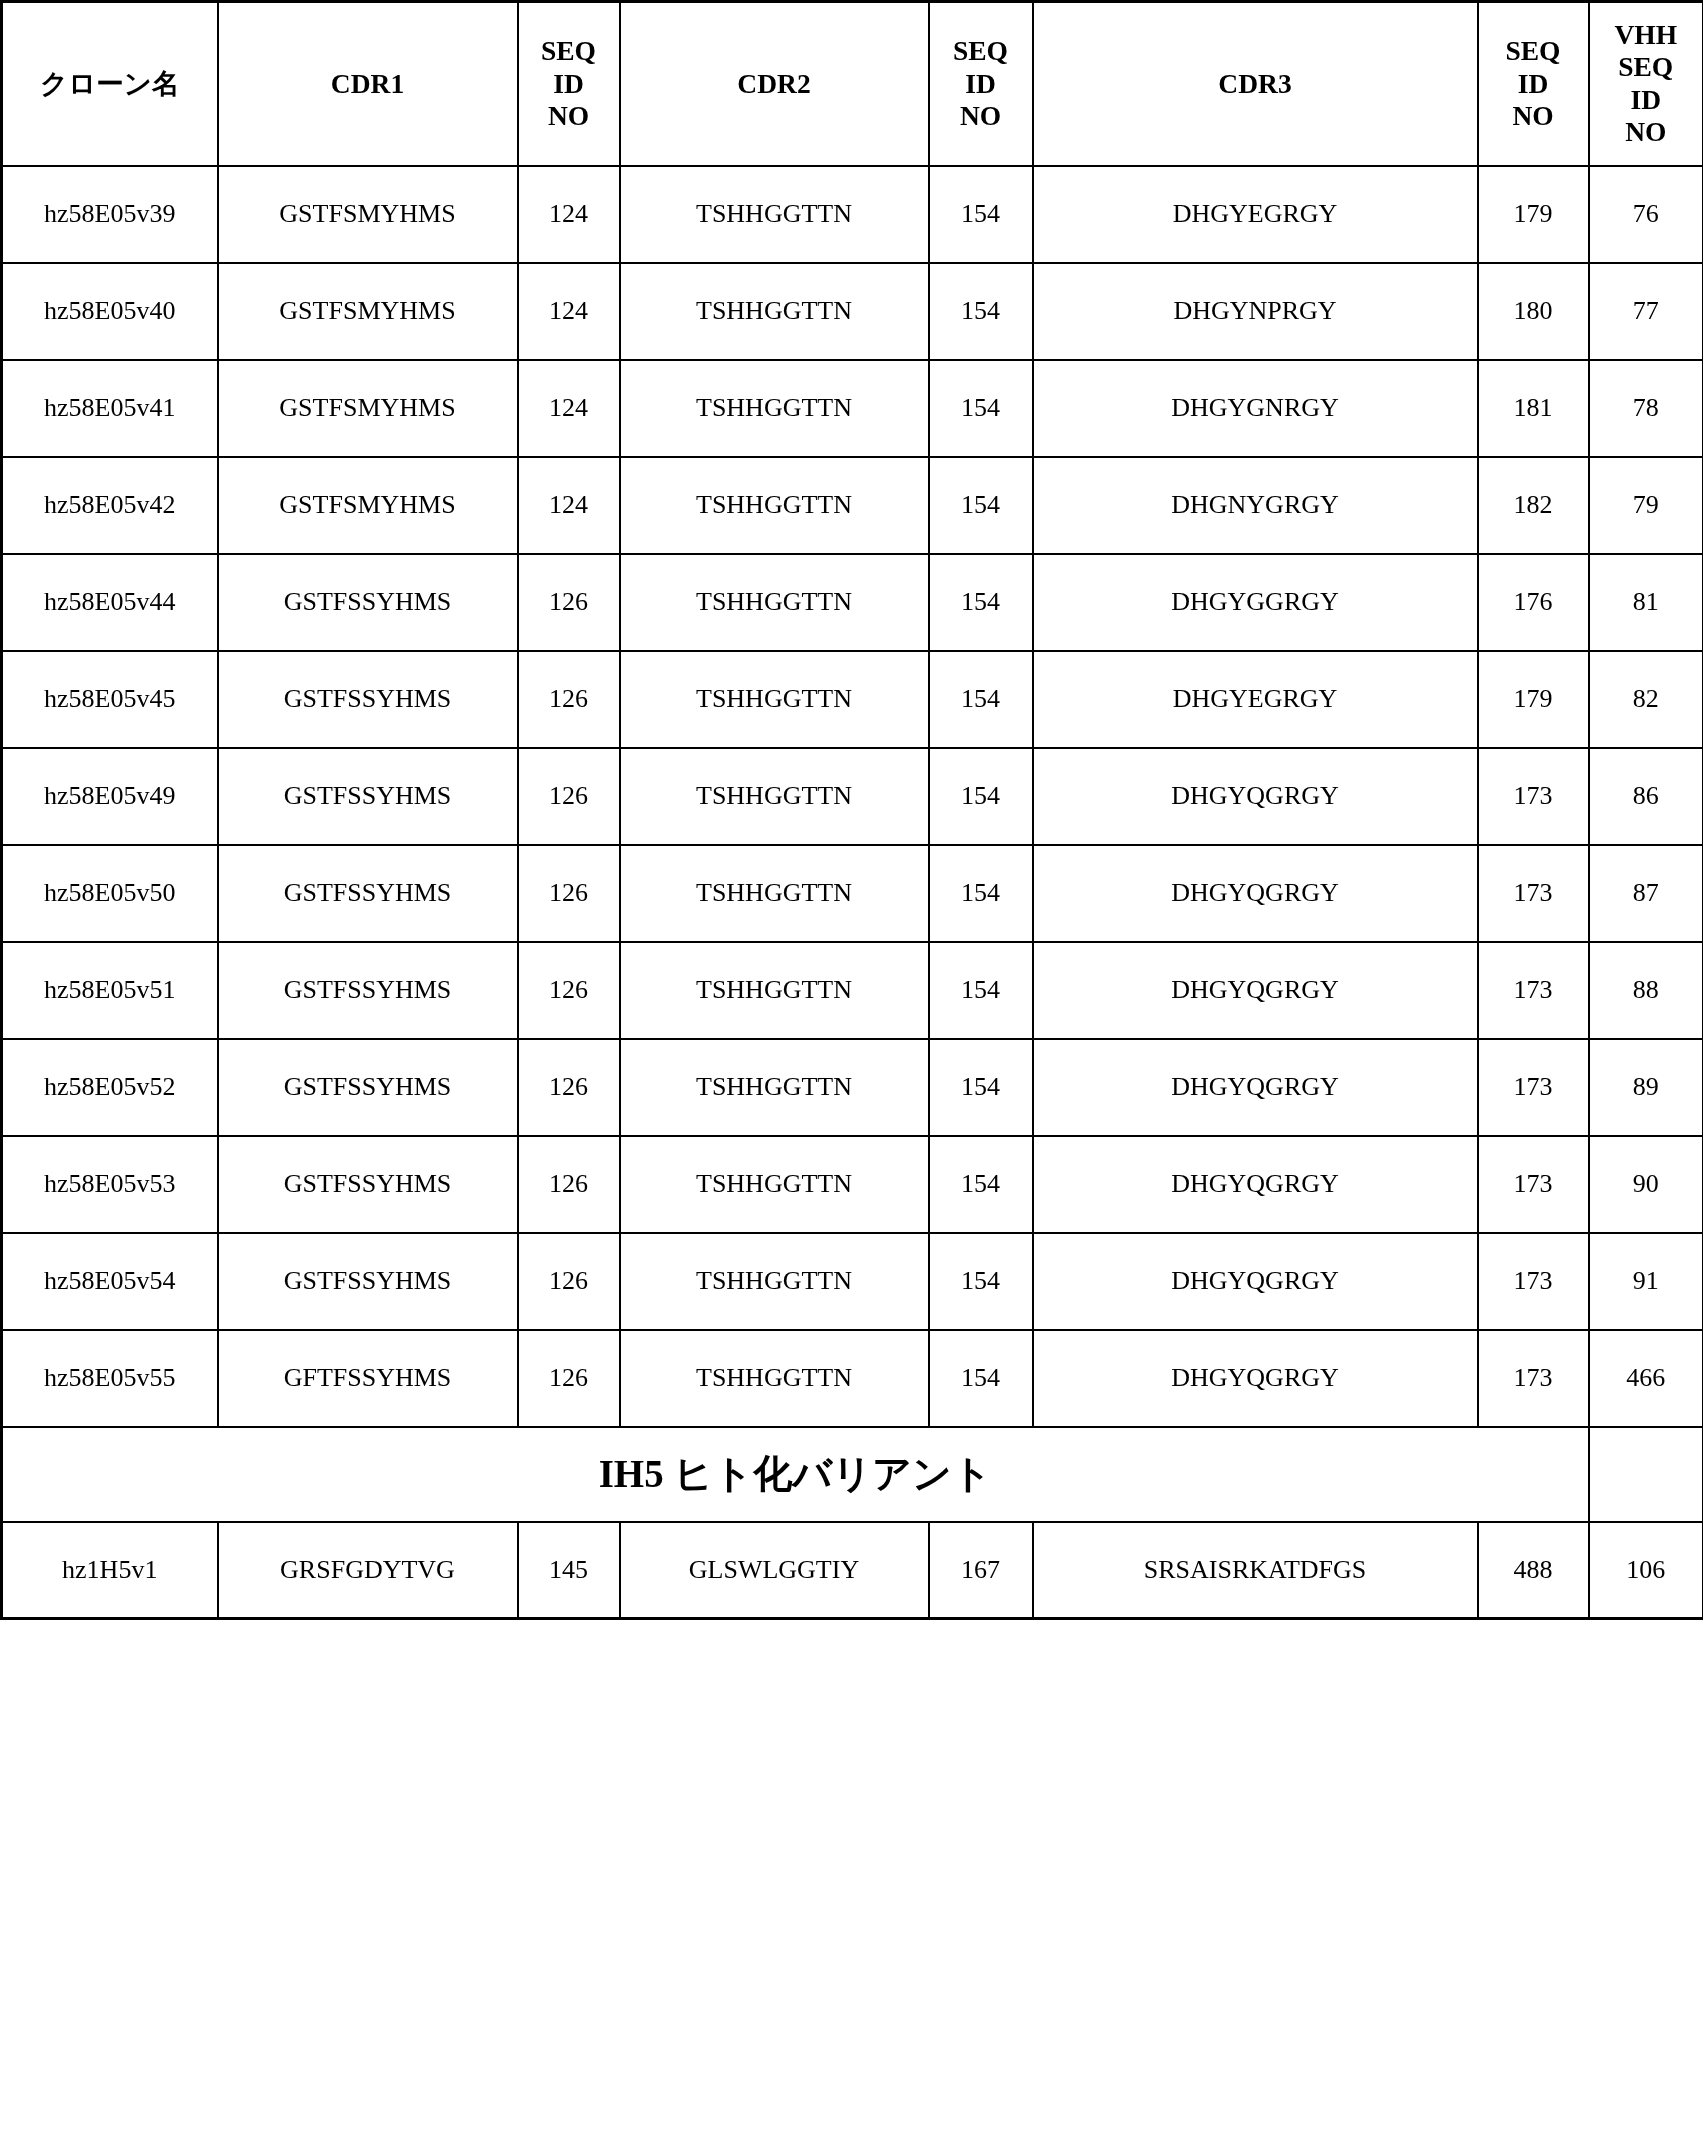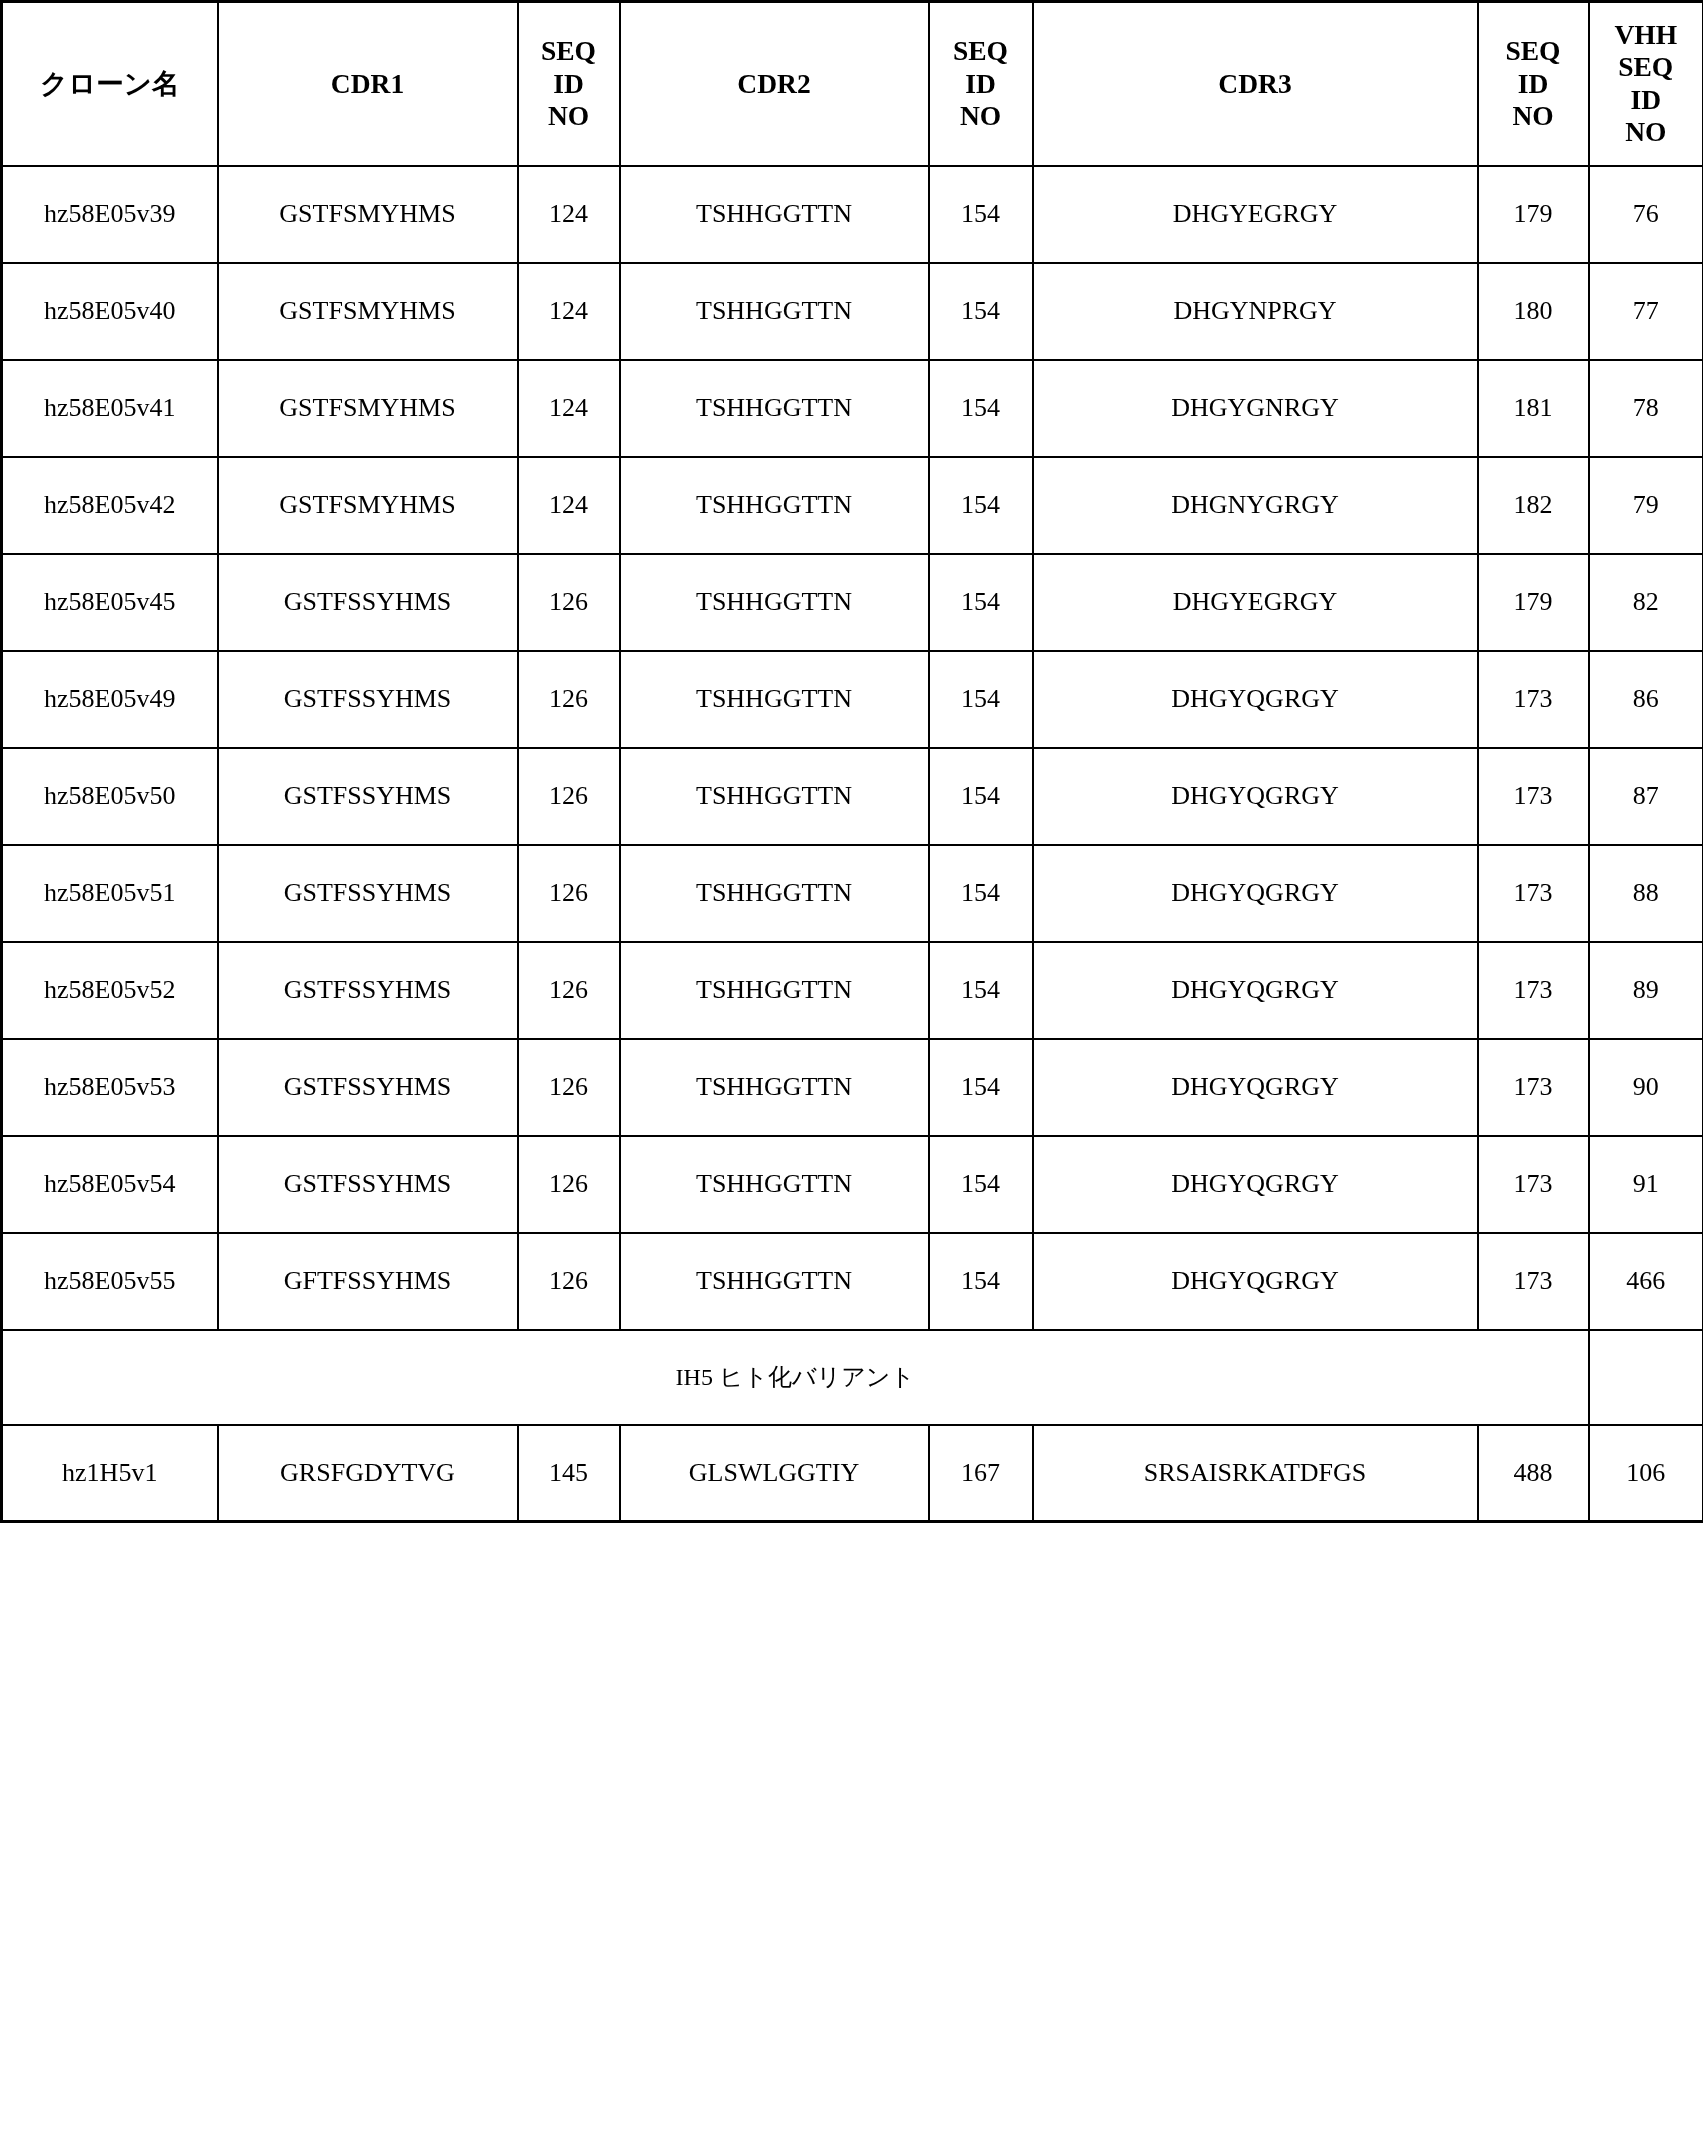--- a/index.html
+++ b/index.html
@@ -41,22 +41,22 @@
     height: 97px;
   }
   .seq-table tbody td {
     font-size: 26px;
     white-space: nowrap;
   }
   .seq-table tr.section-row {
     height: 95px;
   }
   .seq-table td.section-cell {
-    font-weight: normal;
-    font-size: 24px;
+    font-weight: bold;
+    font-size: 39px;
   }
 </style>
 </head>
 <body>
 
 <table class="seq-table">
   <colgroup>
     <col style="width:216px">
     <col style="width:300px">
     <col style="width:102px">
@@ -122,20 +122,30 @@
         <td>hz58E05v42</td>
         <td>GSTFSMYHMS</td>
         <td>124</td>
         <td>TSHHGGTTN</td>
         <td>154</td>
         <td>DHGNYGRGY</td>
         <td>182</td>
         <td>79</td>
       </tr>
       <tr>
+        <td>hz58E05v44</td>
+        <td>GSTFSSYHMS</td>
+        <td>126</td>
+        <td>TSHHGGTTN</td>
+        <td>154</td>
+        <td>DHGYGGRGY</td>
+        <td>176</td>
+        <td>81</td>
+      </tr>
+      <tr>
         <td>hz58E05v45</td>
         <td>GSTFSSYHMS</td>
         <td>126</td>
         <td>TSHHGGTTN</td>
         <td>154</td>
         <td>DHGYEGRGY</td>
         <td>179</td>
         <td>82</td>
       </tr>
       <tr>

